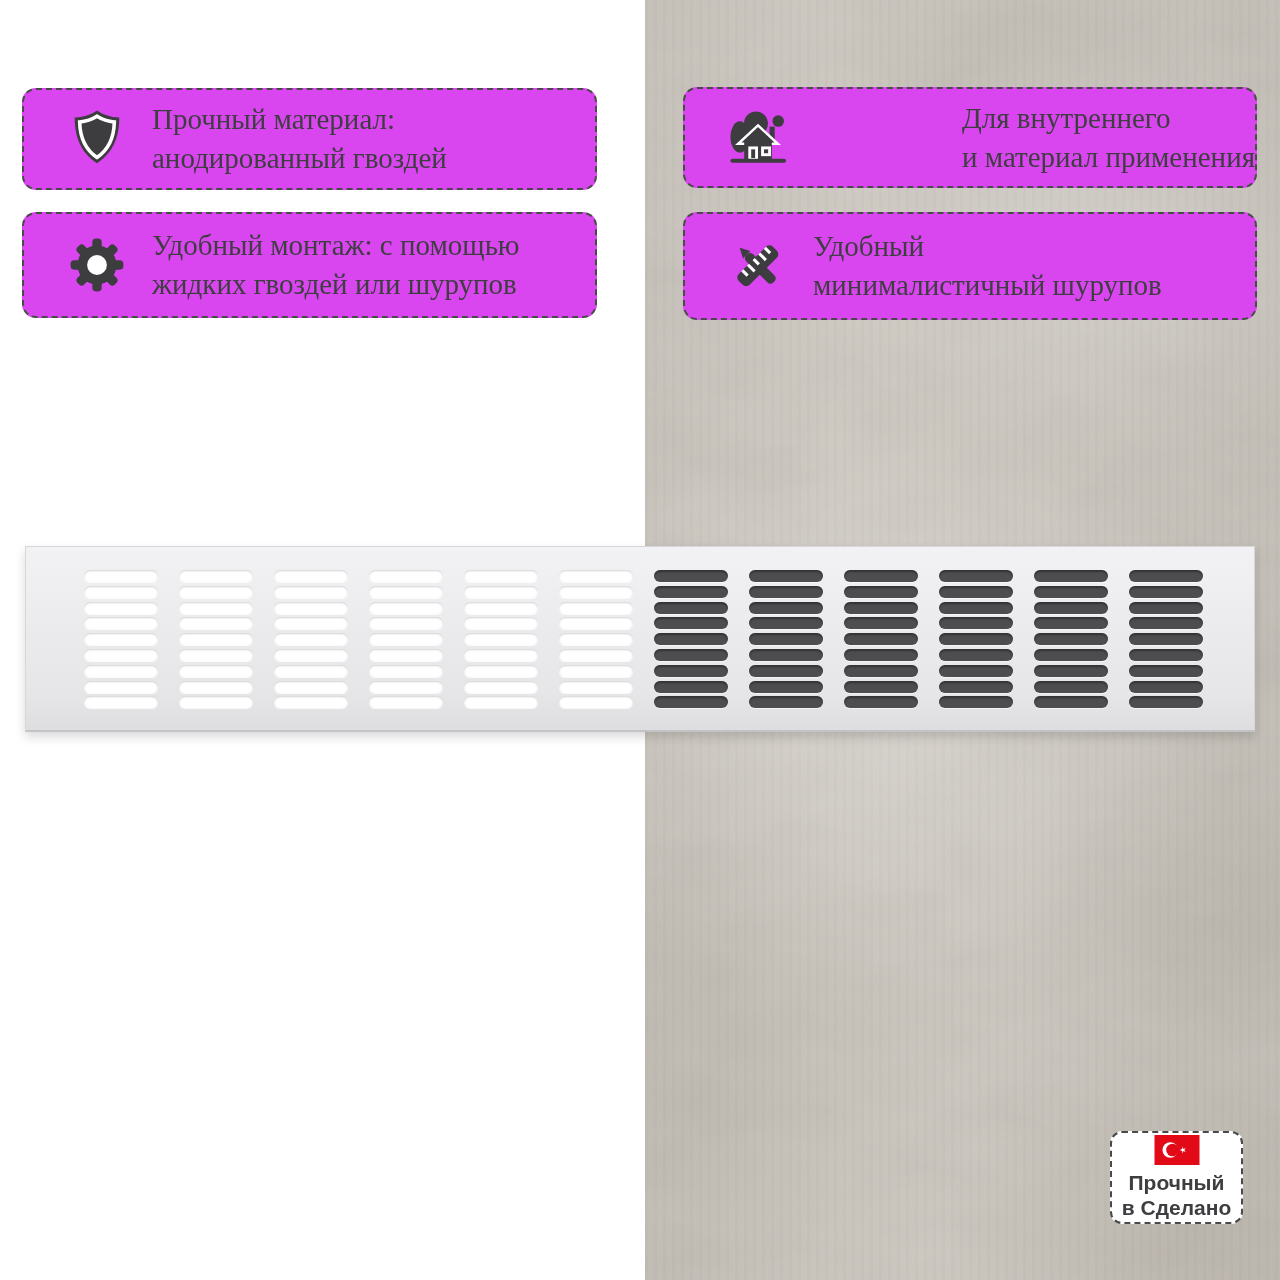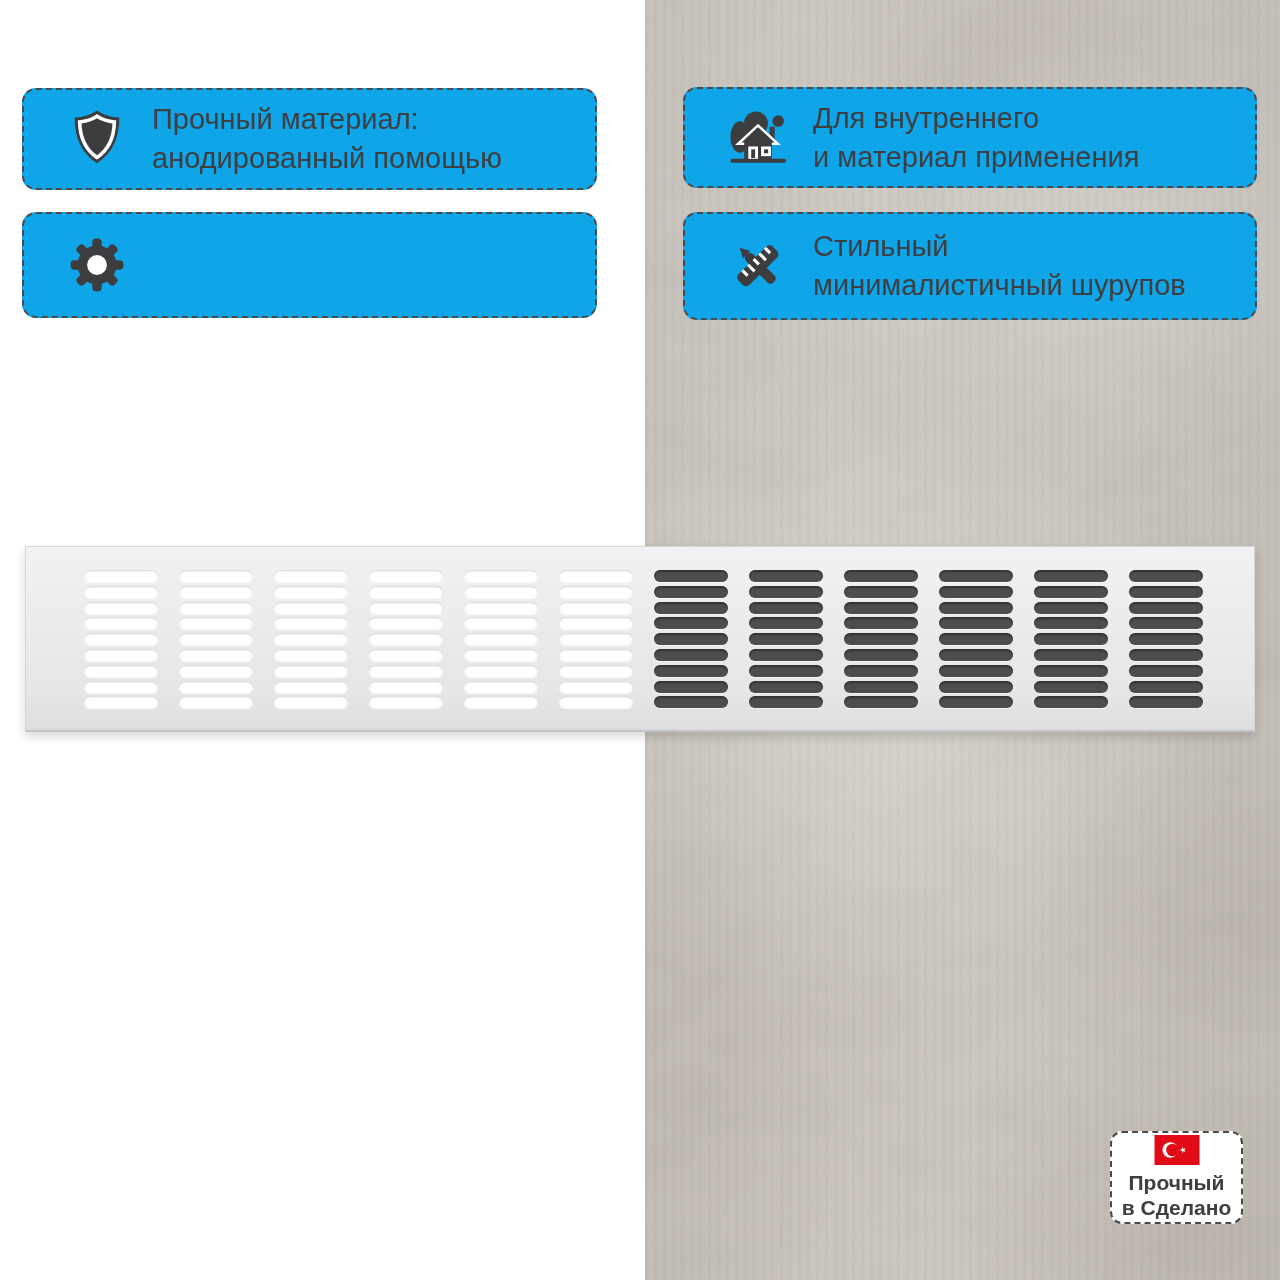--- a/index.html
+++ b/index.html
@@ -19,29 +19,29 @@
       radial-gradient(300px 280px at 92% 72%, rgba(122,112,98,0.12), transparent 70%),
       radial-gradient(280px 220px at 55% 4%, rgba(128,118,104,0.10), transparent 70%),
       radial-gradient(340px 260px at 85% 96%, rgba(118,108,94,0.14), transparent 70%),
       repeating-linear-gradient(90deg, rgba(90,82,70,0.025) 0 3px, rgba(255,255,255,0.02) 3px 9px),
       linear-gradient(90deg,#c6c1b9 0%,#cdc8c0 30%,#c9c4bc 62%,#c2bdb5 100%);
   }
   .concrete svg{position:absolute;left:0;top:0;display:block;}
   
   .card{
     position:absolute;box-sizing:border-box;
-    background:#0ea5e9;border:2px dashed #4a4a4a;border-radius:14px;
-    display:flex;align-items:center;padding-left:40px;
+    background:#d946ef;border:2px dashed #4a4a4a;border-radius:14px;
+    display:flex;align-items:center;padding-left:40px;font-family:Liberation Serif, serif;
   }
   .card .icon-box{flex:0 0 auto;width:66px;height:66px;margin-right:22px;}
   .card .icon-box svg{width:100%;height:100%;display:block;}
   .card .txt{font-size:29px;line-height:39px;color:#3e3e41;}
   #card-1{left:22px;top:88px;width:575px;height:102px;}
   #card-2{left:22px;top:212px;width:575px;height:106px;}
-  #card-3{left:683px;top:87px;width:574px;height:101px;}
+  #card-3{left:683px;top:87px;width:574px;height:101px;justify-content:space-between;}
   #card-4{left:683px;top:212px;width:574px;height:108px;}
   
   .grille{
     position:absolute;left:25px;top:546px;width:1230px;height:186px;
     background:linear-gradient(180deg,#f2f2f4 0%,#ebebed 45%,#e6e6e8 80%,#dedee0 100%);
     border:1px solid #d7d7d9;border-bottom:2px solid #c3c3c5;
     box-sizing:border-box;
     box-shadow:0 5px 10px rgba(0,0,0,0.15);
   }
   .slot{
@@ -90,36 +90,40 @@
 
 <div class="card" id="card-1">
   <div class="icon-box">
     <svg viewBox="0 0 24 24">
       <path fill="#3d3d40" d="M12 1.6 C14.3 3.2 17 4.05 20.1 4.15 C20.1 10.5 18.3 16.7 12 20.8 C5.7 16.7 3.9 10.5 3.9 4.15 C7 4.05 9.7 3.2 12 1.6 Z"></path>
       <path fill="#3d3d40" stroke="#ffffff" stroke-width="1.3" d="M12 3.7 C13.9 4.9 16.1 5.6 18.3 5.8 C18.2 10.8 16.7 15.5 12 18.7 C7.3 15.5 5.8 10.8 5.7 5.8 C7.9 5.6 10.1 4.9 12 3.7 Z"></path>
     </svg>
   </div>
   <div class="txt">
     <div>Прочный материал:</div>
-    <div>анодированный помощью</div>
+    <div>анодированный гвоздей</div>
   </div>
 </div>
 
 <div class="card" id="card-2">
   <div class="icon-box">
     <svg viewBox="0 0 24 24">
       <g fill="#3d3d40">
         <rect x="10.3" y="2.4" width="3.4" height="19.2" rx="1.3"></rect>
         <rect x="10.3" y="2.4" width="3.4" height="19.2" rx="1.3" transform="rotate(45 12 12)"></rect>
         <rect x="10.3" y="2.4" width="3.4" height="19.2" rx="1.3" transform="rotate(90 12 12)"></rect>
         <rect x="10.3" y="2.4" width="3.4" height="19.2" rx="1.3" transform="rotate(135 12 12)"></rect>
         <circle cx="12" cy="12" r="7.1"></circle>
       </g>
       <circle cx="12" cy="12" r="3.6" fill="#ffffff"></circle>
     </svg>
+  </div>
+  <div class="txt">
+    <div>Удобный монтаж: с помощью</div>
+    <div>жидких гвоздей или шурупов</div>
   </div>
 </div>
 
 <div class="card" id="card-3">
   <div class="icon-box">
     <svg viewBox="0 0 32 32">
       <g fill="#3d3d40">
         <ellipse cx="7.2" cy="15.5" rx="4.6" ry="7.6"></ellipse>
         <circle cx="15" cy="9" r="5.8"></circle>
         <circle cx="25.8" cy="7.8" r="2.8"></circle>
@@ -151,21 +155,21 @@
           <rect x="6.3" y="9.1" width="1.1" height="2.7"></rect>
           <rect x="9.2" y="9.1" width="1.1" height="3.4"></rect>
           <rect x="12.1" y="9.1" width="1.1" height="2.7"></rect>
           <rect x="15.0" y="9.1" width="1.1" height="3.4"></rect>
           <rect x="17.9" y="9.1" width="1.1" height="2.7"></rect>
         </g>
       </g>
     </svg>
   </div>
   <div class="txt">
-    <div>Стильный</div>
+    <div>Удобный</div>
     <div>минималистичный шурупов</div>
   </div>
 </div>
 
 <div class="grille">
     <div class="slot light" style="left: 58px; top: 23px; width: 74px; height: 12px;"></div>
     <div class="slot light" style="left: 58px; top: 38.8px; width: 74px; height: 12px;"></div>
     <div class="slot light" style="left: 58px; top: 54.6px; width: 74px; height: 12px;"></div>
     <div class="slot light" style="left: 58px; top: 70.4px; width: 74px; height: 12px;"></div>
     <div class="slot light" style="left: 58px; top: 86.2px; width: 74px; height: 12px;"></div>

